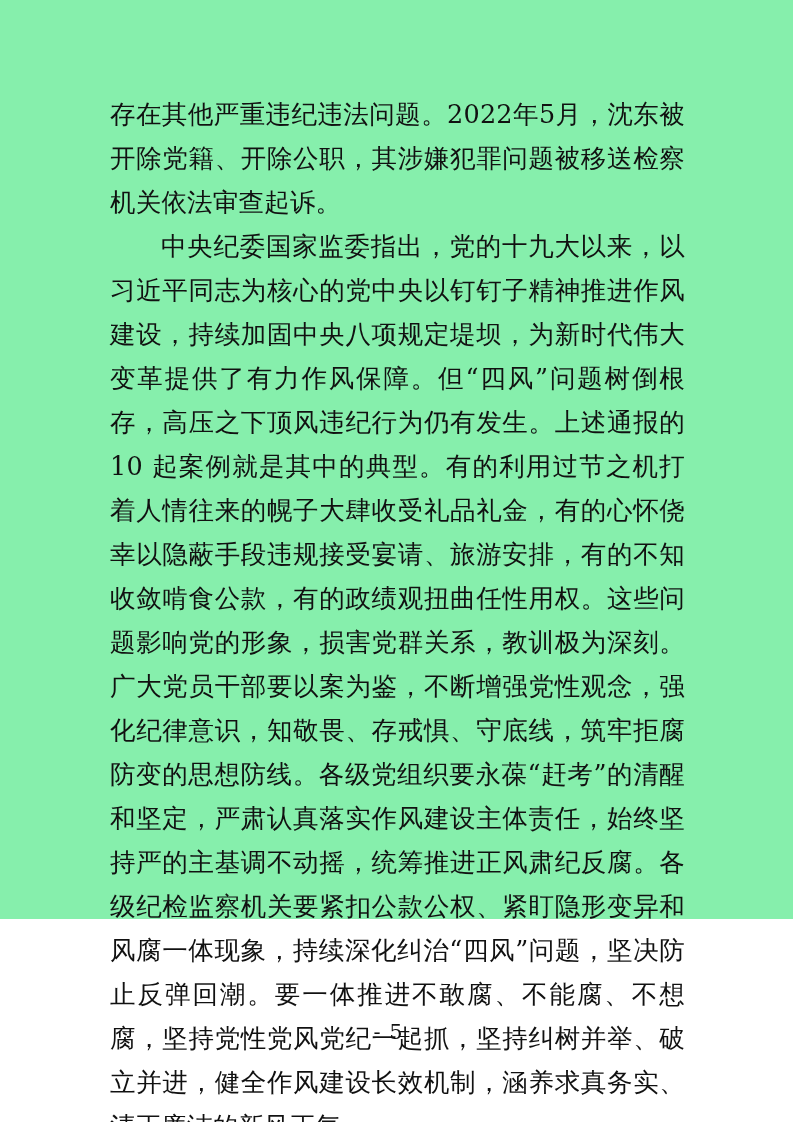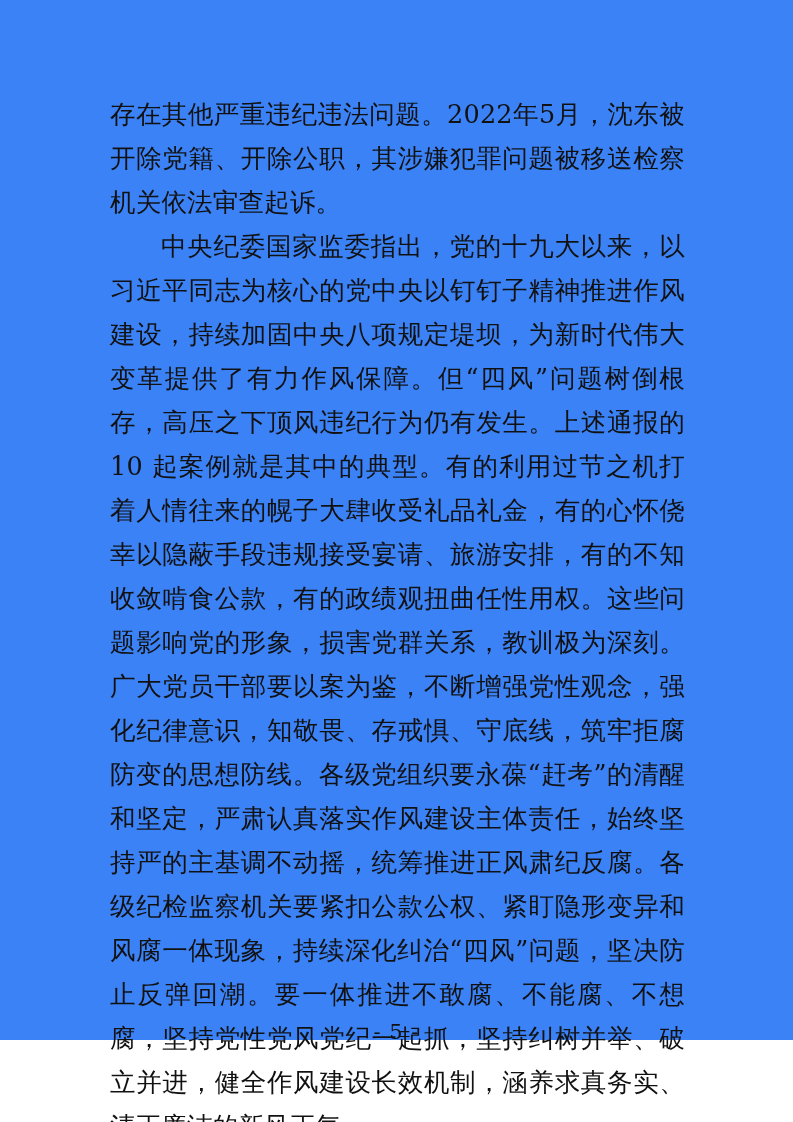--- a/index.html
+++ b/index.html
@@ -13,22 +13,22 @@
     font-family: "DejaVu Serif", "Liberation Serif", serif;
     color: #111111;
     position: relative;
     overflow: hidden;
   }
   .page {
     position: absolute;
     left: 0;
     top: 0;
     width: 793px;
-    height: 1040px;
-    background: #3b82f6;
+    height: 919px;
+    background: #86efac;
   }
   .content {
     position: absolute;
     left: 110px;
     top: 92px;
     width: 575px;
   }
   .para {
     font-size: 25.5px;
     line-height: 44px;

